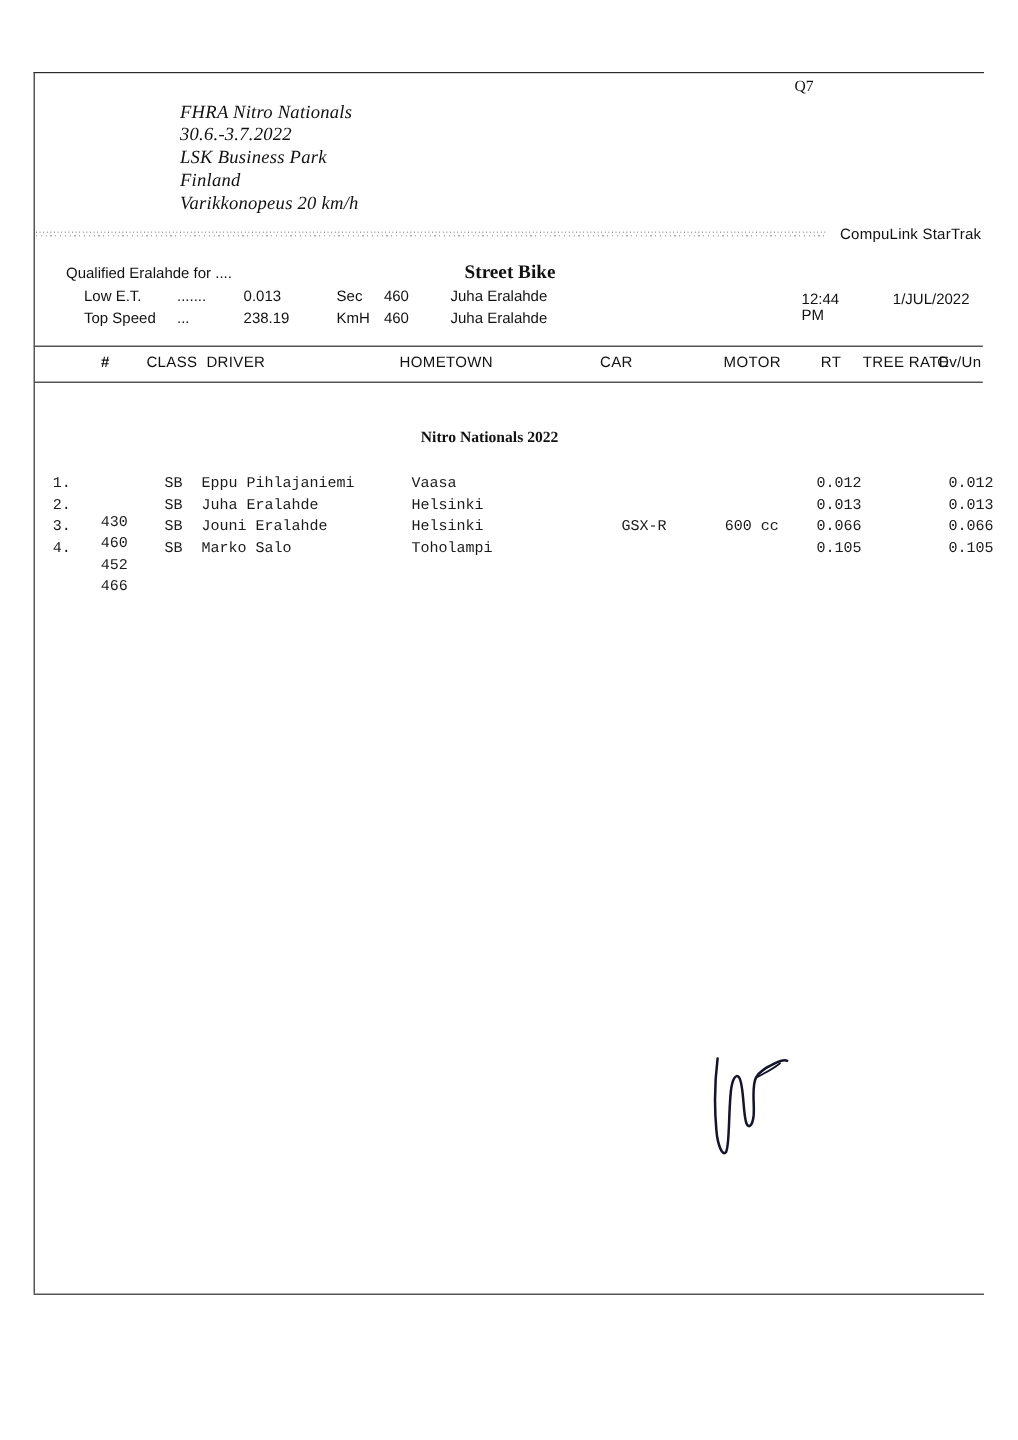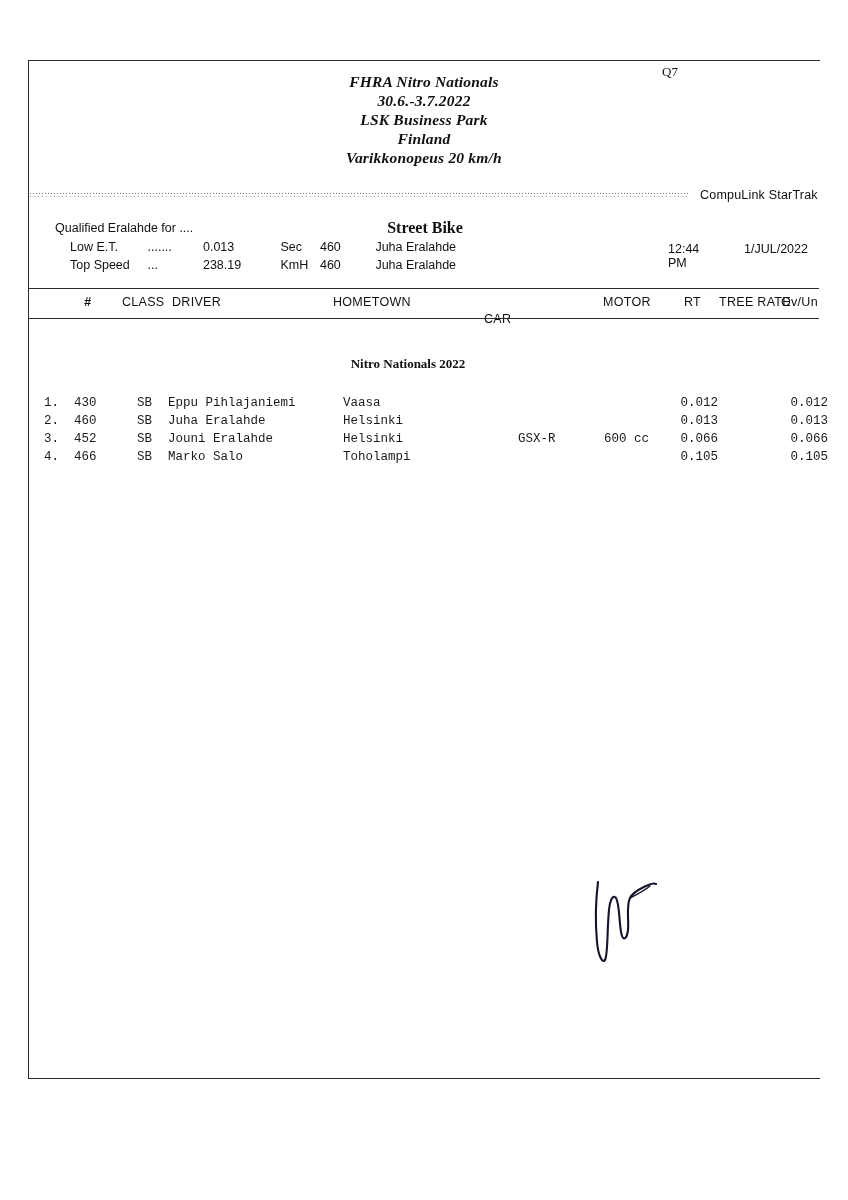--- a/index.html
+++ b/index.html
@@ -47,25 +47,25 @@
     left: 640px; top: 64px;
     width: 60px;
     text-align: center;
     font-family: "Liberation Serif", serif;
     font-size: 13px;
   }
 
   
   .event-header {
     position: absolute;
-    left: 150px; top: 72px;
+    left: 150px; top: 84px;
     width: 548px;
-    text-align: center;
+    text-align: left;
     font-style: italic;
-    font-weight: bold;
+    font-weight: normal;
     font-size: 15.5px;
     line-height: 19px;
     letter-spacing: 0.2px;
   }
 
   
   .dot-rule {
     position: absolute;
     left: 30px; top: 190px;
     width: 660px; height: 8px;
@@ -164,21 +164,21 @@
     top: 295px;
     font-family: "Liberation Sans", sans-serif;
     font-size: 12.5px;
     letter-spacing: 0.3px;
     white-space: nowrap;
   }
   .ch-num     { left: 84px; }
   .ch-class   { left: 122px; }
   .ch-driver  { left: 172px; }
   .ch-home    { left: 333px; }
-  .ch-car     { left: 484px; margin-top: 17px; }
+  .ch-car     { left: 500px; }
   .ch-motor   { left: 603px; }
   .ch-rt      { left: 684px; }
   .ch-tree    { left: 719px; }
   .ch-ovun    { left: 781px; }
   .ch-num { font-style: italic; font-weight: bold; }
 
   
   .meet-title {
     position: absolute;
     left: 213px; top: 356px;
@@ -199,21 +199,21 @@
     height: 18px;
     font-family: "Liberation Mono", monospace;
     font-size: 12.5px;
     color: #1a1a1a;
   }
   .row > span {
     position: absolute;
     white-space: pre;
   }
   .c-pos   { left: 44px; }
-  .c-num   { left: 74px; }
+  .c-num   { left: 84px; margin-top: 32px; }
   .c-class { left: 137px; }
   .c-driver{ left: 168px; }
   .c-home  { left: 343px; }
   .c-car   { left: 518px; }
   .c-motor { left: 604px; }
   .c-rt    { left: 680px; text-align: right; width: 38px; }
   .c-ovun  { left: 790px; text-align: right; width: 38px; }
 
   
   .signature {

